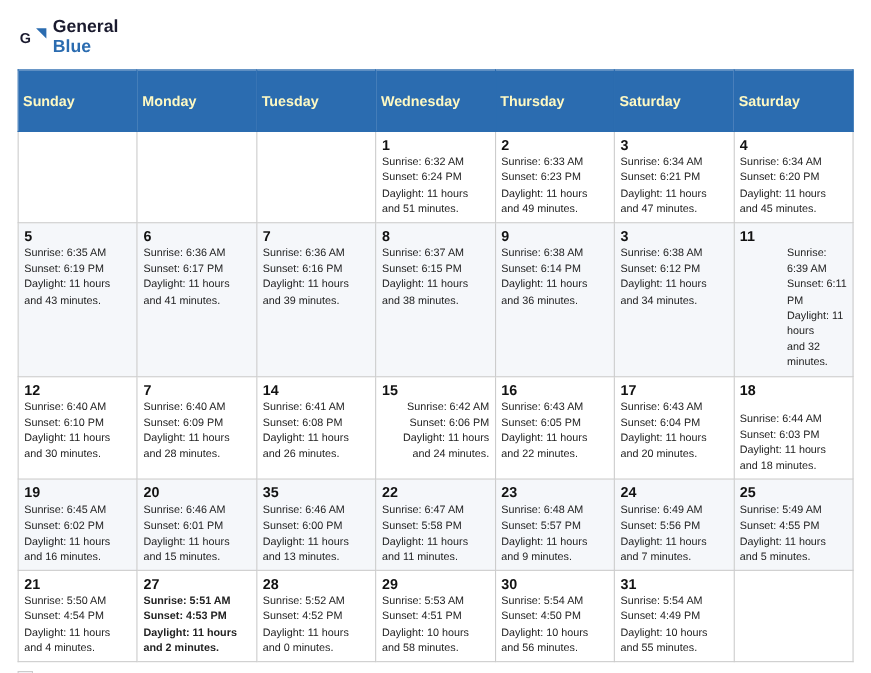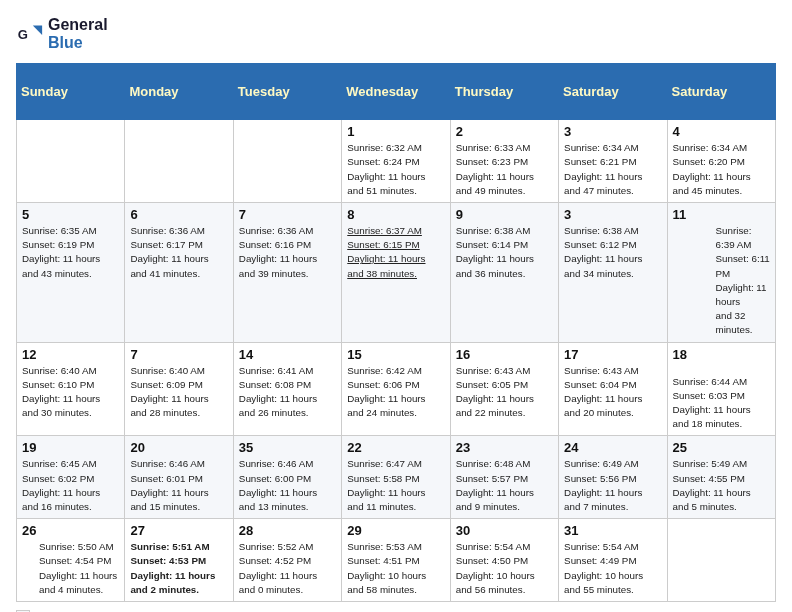--- a/index.html
+++ b/index.html
@@ -172,21 +172,21 @@
         </td>
         <td>
           <div class="cell-day">7</div>
           <div class="cell-info" style="white-space: pre-line;">Sunrise: 6:36 AM
 Sunset: 6:16 PM
 Daylight: 11 hours
 and 39 minutes.</div>
         </td>
         <td>
           <div class="cell-day">8</div>
-          <div class="cell-info" style="white-space: pre-line; text-decoration: underline;">Sunrise: 6:37 AM
+          <div class="cell-info" style="white-space: pre-line;">Sunrise: 6:37 AM
 Sunset: 6:15 PM
 Daylight: 11 hours
 and 38 minutes.</div>
         </td>
         <td>
           <div class="cell-day">9</div>
           <div class="cell-info" style="white-space: pre-line;">Sunrise: 6:38 AM
 Sunset: 6:14 PM
 Daylight: 11 hours
 and 36 minutes.</div>
@@ -223,21 +223,21 @@
         </td>
         <td>
           <div class="cell-day">14</div>
           <div class="cell-info" style="white-space: pre-line;">Sunrise: 6:41 AM
 Sunset: 6:08 PM
 Daylight: 11 hours
 and 26 minutes.</div>
         </td>
         <td>
           <div class="cell-day">15</div>
-          <div class="cell-info" style="white-space: pre-line;">Sunrise: 6:42 AM
+          <div class="cell-info" style="white-space: pre-line; text-align: right;">Sunrise: 6:42 AM
 Sunset: 6:06 PM
 Daylight: 11 hours
 and 24 minutes.</div>
         </td>
         <td>
           <div class="cell-day">16</div>
           <div class="cell-info" style="white-space: pre-line;">Sunrise: 6:43 AM
 Sunset: 6:05 PM
 Daylight: 11 hours
 and 22 minutes.</div>
@@ -303,22 +303,22 @@
         <td>
           <div class="cell-day">25</div>
           <div class="cell-info" style="white-space: pre-line;">Sunrise: 5:49 AM
 Sunset: 4:55 PM
 Daylight: 11 hours
 and 5 minutes.</div>
         </td>
       </tr>
       <tr>
         <td>
-          <div class="cell-day">26</div>
-          <div class="cell-info" style="white-space: pre-line; margin-left: 17px;">Sunrise: 5:50 AM
+          <div class="cell-day">21</div>
+          <div class="cell-info" style="white-space: pre-line;">Sunrise: 5:50 AM
 Sunset: 4:54 PM
 Daylight: 11 hours
 and 4 minutes.</div>
         </td>
         <td>
           <div class="cell-day">27</div>
           <div class="cell-info" style="white-space: pre-line; font-weight: bold;">Sunrise: 5:51 AM
 Sunset: 4:53 PM
 Daylight: 11 hours
 and 2 minutes.</div>

